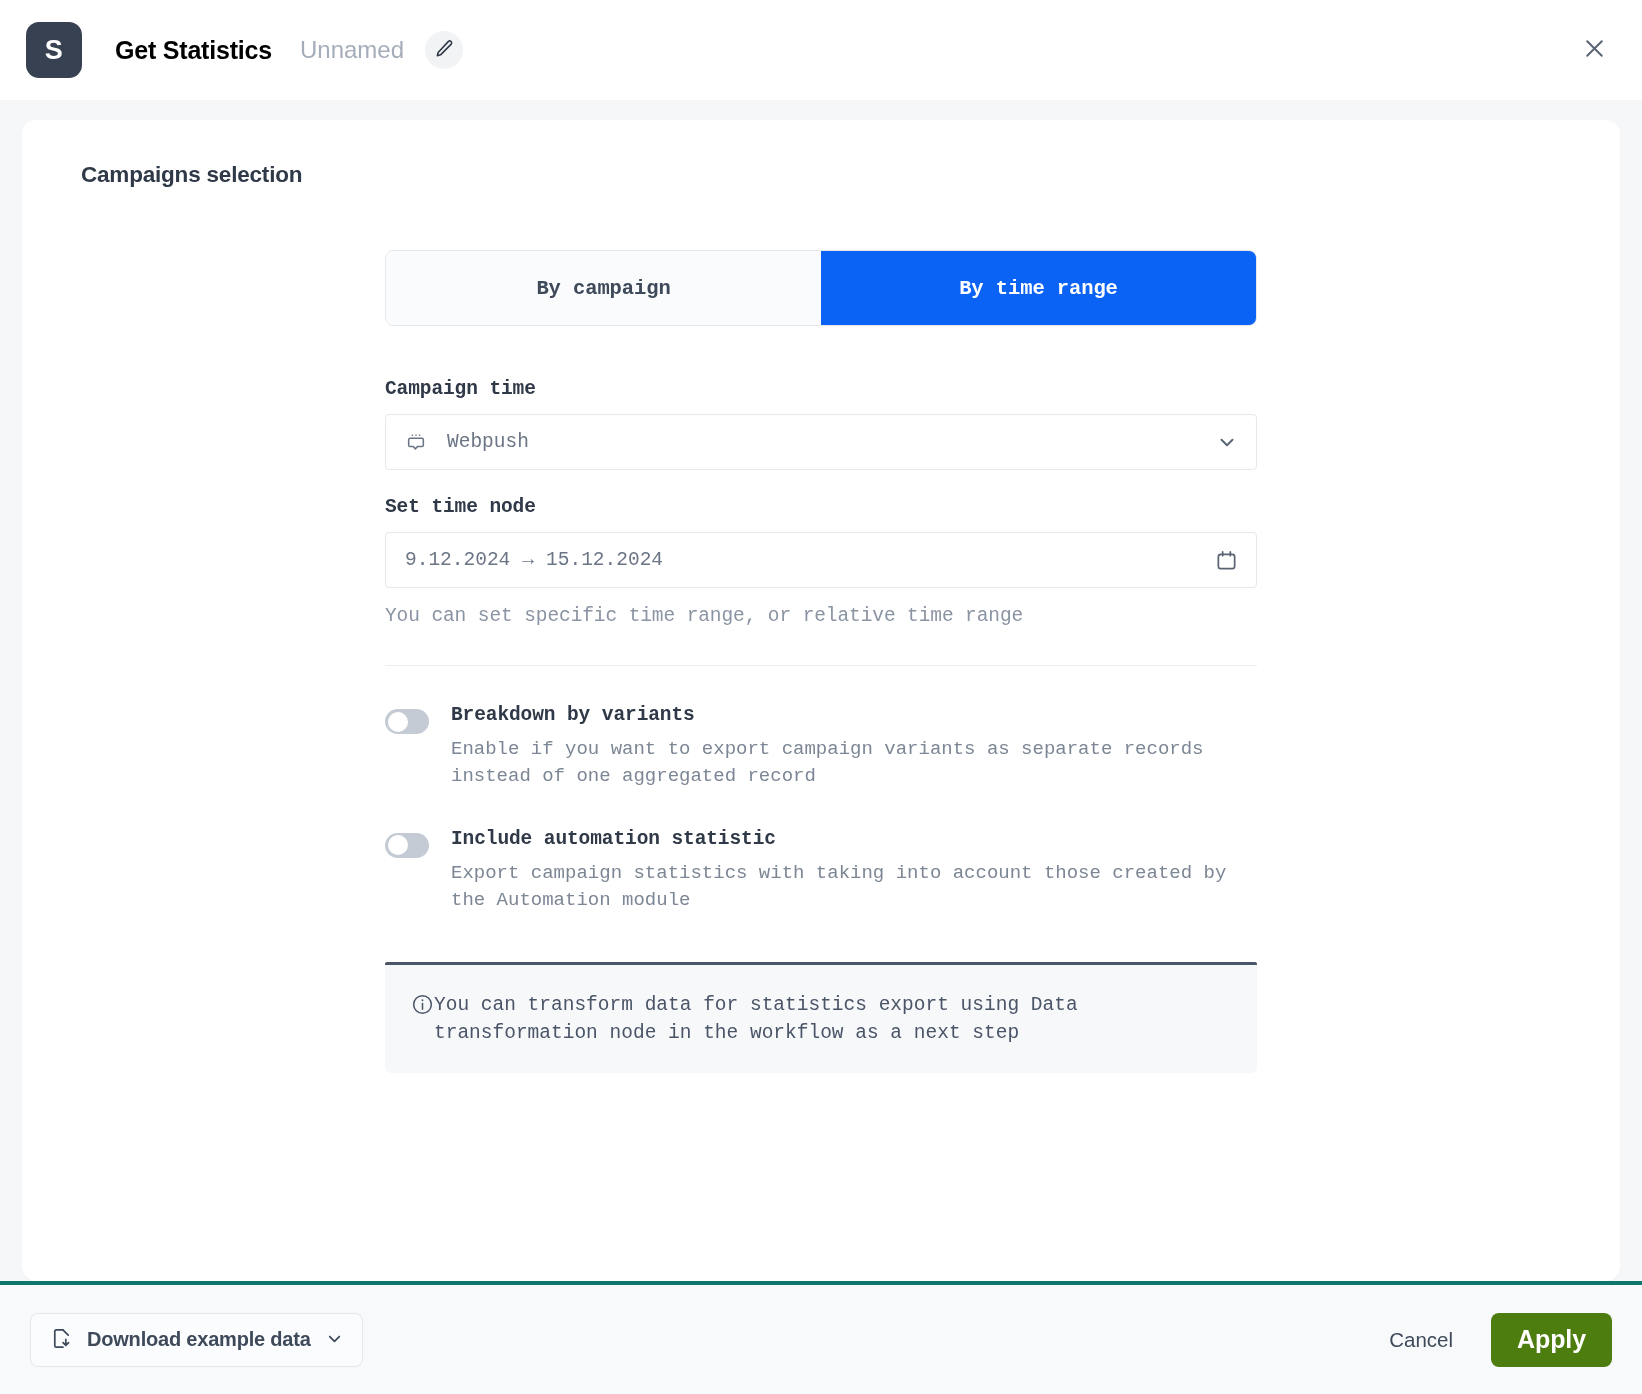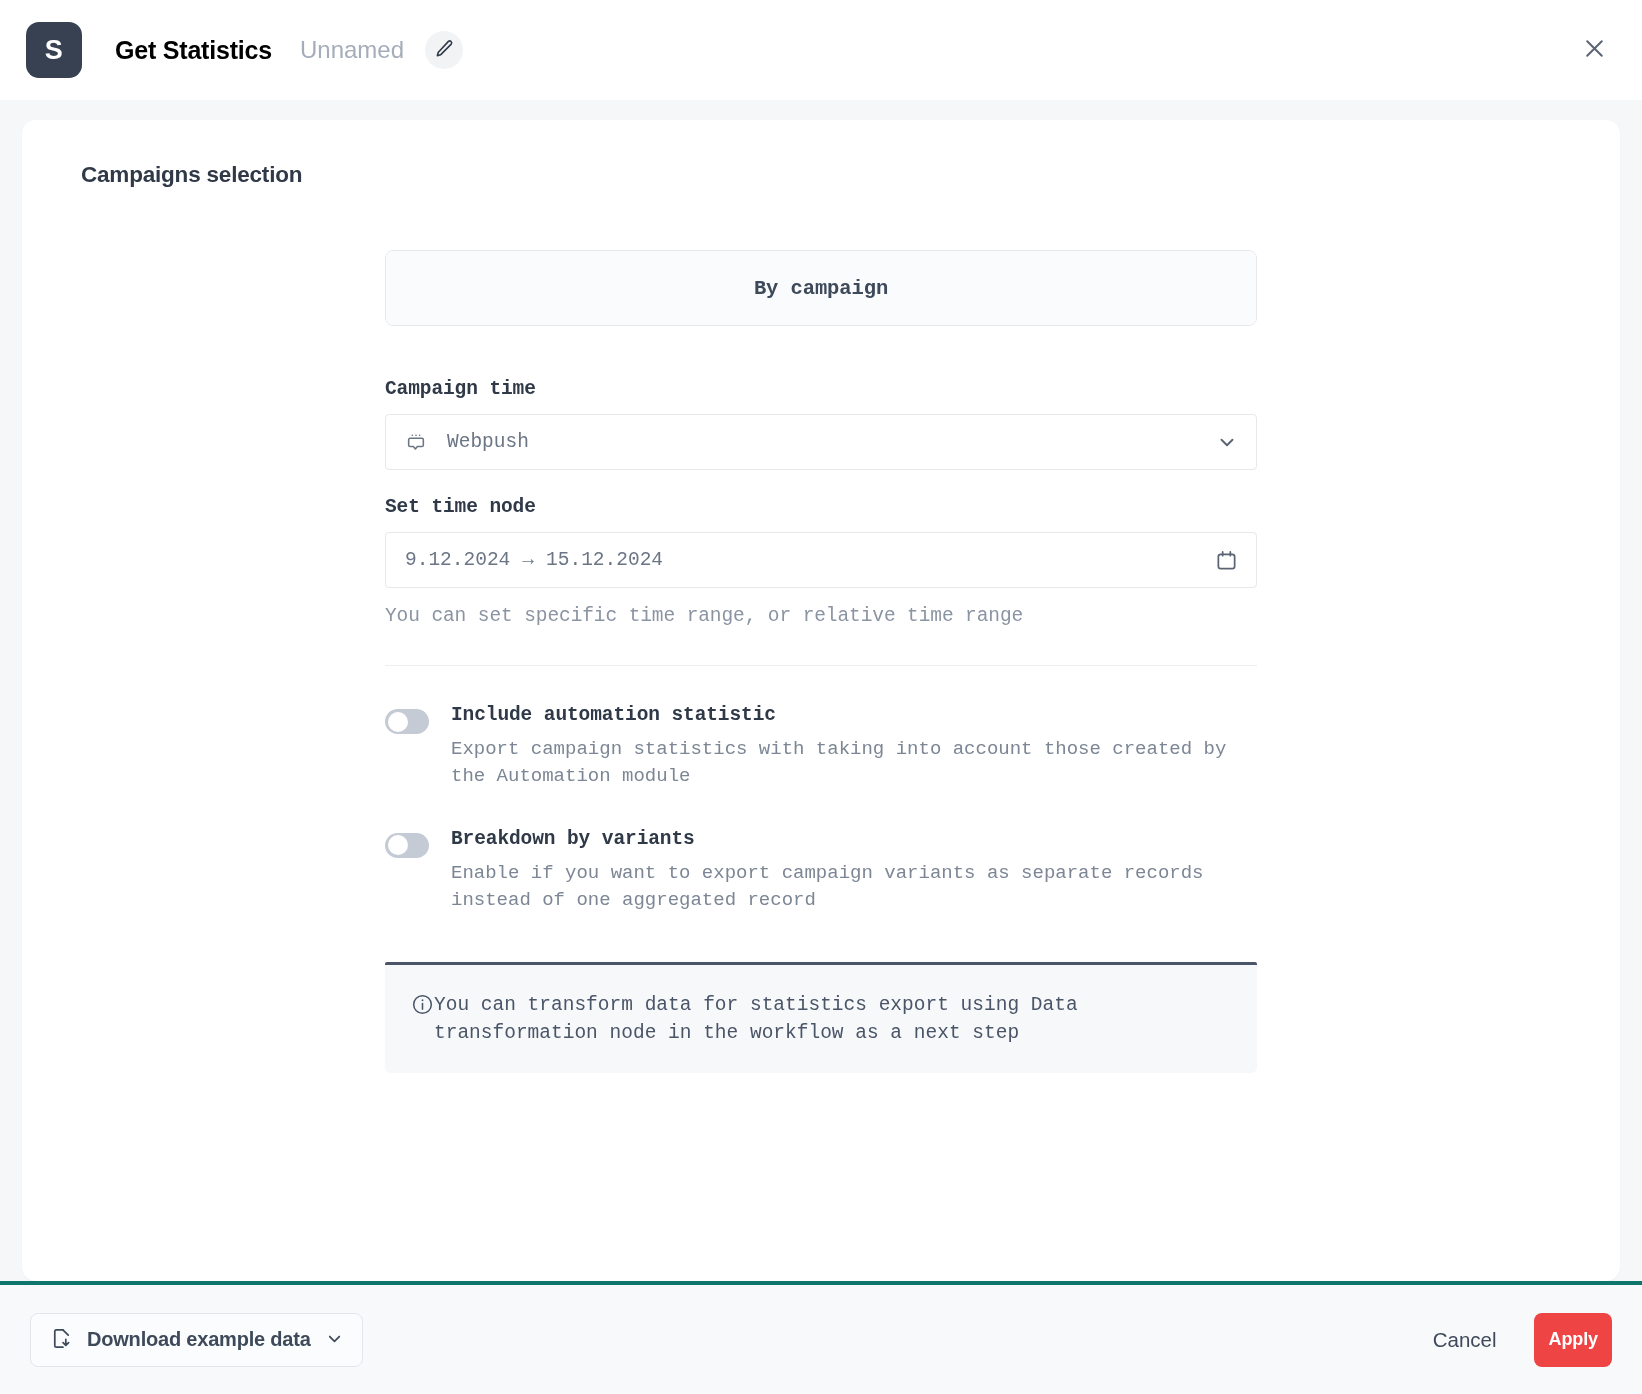--- a/index.html
+++ b/index.html
@@ -322,25 +322,25 @@
     background: transparent;
     border: none;
     cursor: pointer;
     font-family: inherit;
     padding: 10px 16px;
     margin-right: 22px;
   }
 
   .primary-btn {
     height: 54px;
-    padding: 0 14px;
+    padding: 0 26px;
     border-radius: 8px;
-    background: #ef4444;
+    background: #4d7c0f;
     color: #ffffff;
-    font-size: 18px;
+    font-size: 25px;
     font-weight: 700;
     border: none;
     cursor: pointer;
     font-family: inherit;
     letter-spacing: -0.1px;
   }
 </style>
 </head>
 <body>
 
@@ -370,20 +370,21 @@
 
   <div class="body-area">
     <div class="card">
 
       <div class="card-title">Campaigns selection</div>
 
       <div class="form-col">
 
         <div class="segmented">
           <button class="seg-btn">By campaign</button>
+          <button class="seg-btn active">By time range</button>
         </div>
 
         <div class="field-block">
           <div class="field-label">Campaign time</div>
           <div class="control">
             <span class="lead-icon">
               <svg width="22" height="22" viewBox="0 0 24 24" fill="none" stroke="#6b7585" stroke-width="1.7" stroke-linecap="round" stroke-linejoin="round">
                 <path d="M4 9.5a1.5 1.5 0 0 1 1.5-1.5h13A1.5 1.5 0 0 1 20 9.5v6a1.5 1.5 0 0 1-1.5 1.5h-5l-2.2 2.6L9.1 17H5.5A1.5 1.5 0 0 1 4 15.5Z"></path>
                 <circle cx="8" cy="4.6" r=".9" fill="#6b7585" stroke="none"></circle>
                 <circle cx="12" cy="4.6" r=".9" fill="#6b7585" stroke="none"></circle>
@@ -417,32 +418,32 @@
           <div class="helper-text">You can set specific time range, or relative time range</div>
         </div>
 
         <div class="divider"></div>
 
         <div class="toggle-row">
           <button class="toggle">
             <span class="knob"></span>
           </button>
           <div class="toggle-text">
-            <div class="toggle-title">Include automation statistic</div>
-            <div class="toggle-desc">Export campaign statistics with taking into account those created by the Automation module</div>
+            <div class="toggle-title">Breakdown by variants</div>
+            <div class="toggle-desc">Enable if you want to export campaign variants as separate records instead of one aggregated record</div>
           </div>
         </div>
 
         <div class="toggle-row">
           <button class="toggle">
             <span class="knob"></span>
           </button>
           <div class="toggle-text">
-            <div class="toggle-title">Breakdown by variants</div>
-            <div class="toggle-desc">Enable if you want to export campaign variants as separate records instead of one aggregated record</div>
+            <div class="toggle-title">Include automation statistic</div>
+            <div class="toggle-desc">Export campaign statistics with taking into account those created by the Automation module</div>
           </div>
         </div>
 
         <div class="info-box">
           <span class="info-icon">
             <svg width="23" height="23" viewBox="0 0 24 24" fill="none" stroke="#4a5568" stroke-width="1.6" stroke-linecap="round" stroke-linejoin="round">
               <circle cx="12" cy="12" r="9.2"></circle>
               <path d="M12 11v6"></path>
               <circle cx="12" cy="7.6" r=".95" fill="#4a5568" stroke="none"></circle>
             </svg>

